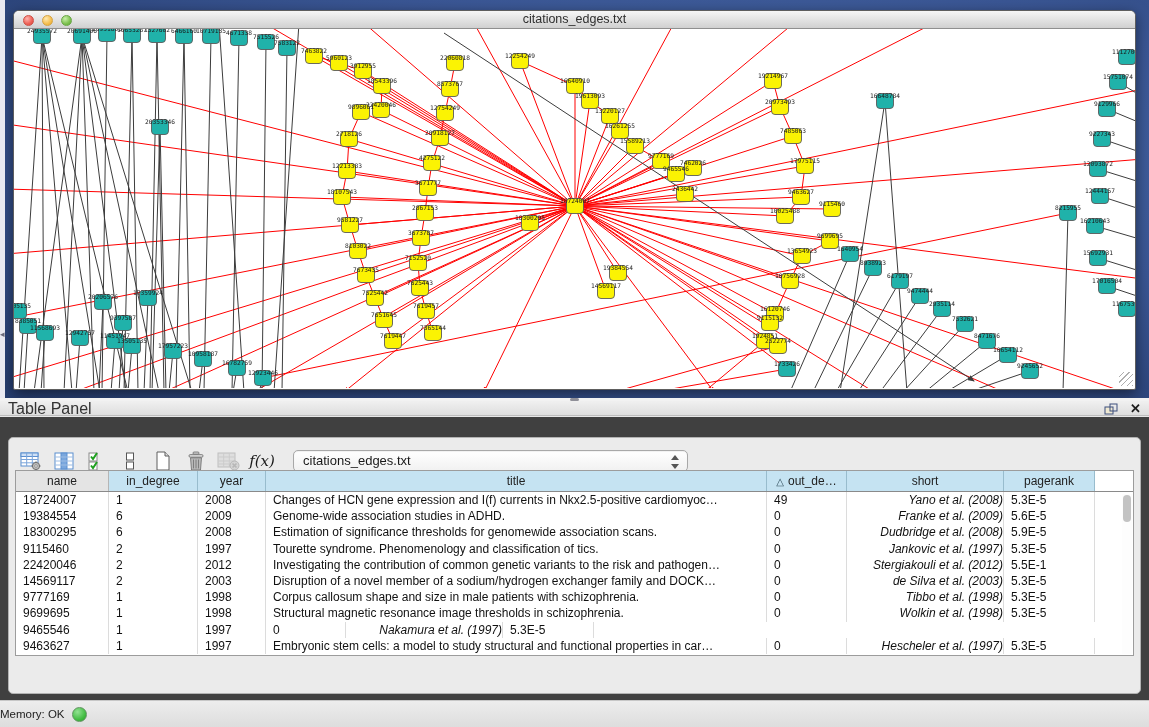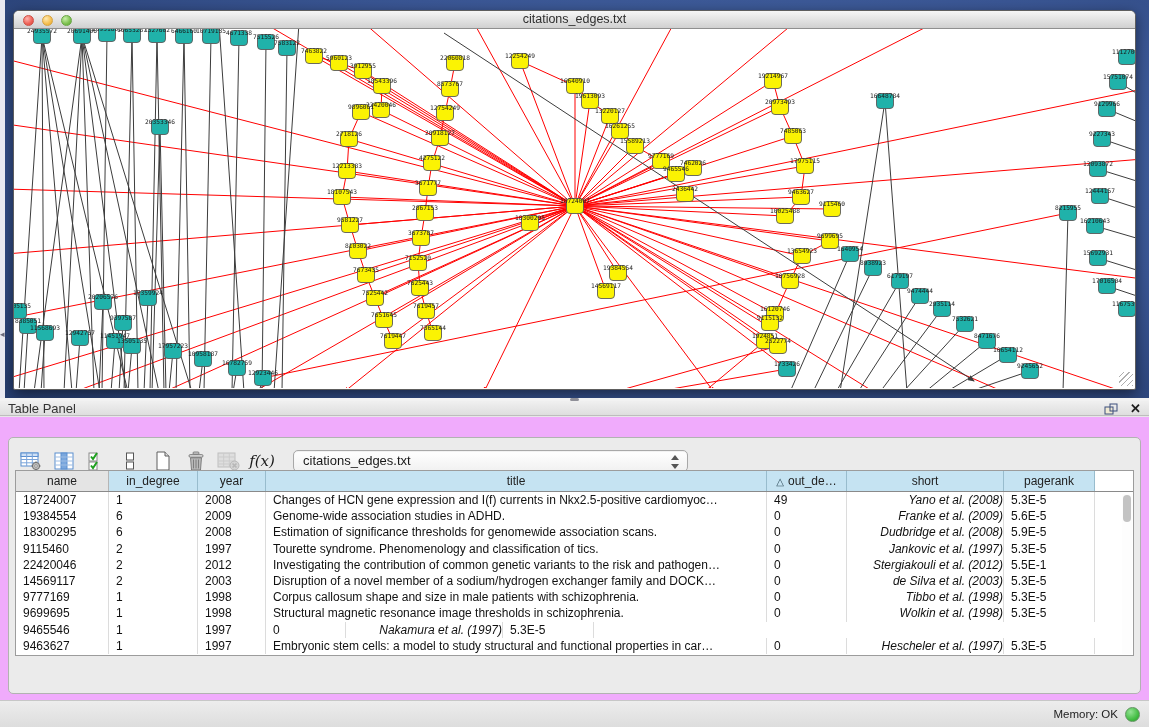--- a/index.html
+++ b/index.html
@@ -27,27 +27,27 @@
   .net-canvas { position:relative; width:1121px; height:359px; background:#ffffff; overflow:hidden; }
   .net-canvas svg { display:block; }
   .resize-grip { position:absolute; right:2px; bottom:2px; width:14px; height:14px;
                  background:repeating-linear-gradient(135deg, transparent 0 3px, #9a9a9a 3px 4px); opacity:.8; }
 
   
   .divider { position:absolute; left:0; top:398px; width:1149px; height:3px; background:#f2f2f2; }
   .divider-handle { position:absolute; left:570px; top:0px; width:9px; height:3px; background:#8f8f98; border-radius:2px; }
   .panel-header { position:absolute; left:0; top:401px; width:1149px; height:15px;
                   background:linear-gradient(#f0f0f0,#dedede); border-bottom:1px solid #bdbdbd; }
-  .panel-title { position:absolute; left:8px; top:0; font-size:13px; line-height:15px; color:#333; }
+  .panel-title { position:absolute; left:8px; top:0; font-size:16px; line-height:15px; color:#333; }
   .panel-hdr-btns { position:absolute; right:8px; top:0px; display:flex; gap:12px; align-items:center; height:15px; }
   .float-btn svg { display:block; }
   .close-btn { font-size:13px; font-weight:bold; color:#1c1c1c; line-height:13px; cursor:default; }
 
   
-  .panel-body { position:absolute; left:0; top:417px; width:1149px; height:283px; background:#f0abfc; }
+  .panel-body { position:absolute; left:0; top:417px; width:1149px; height:283px; background:#404040; }
   .content-box { position:absolute; left:8px; top:20px; width:1133px; height:257px;
                  border:1px solid #b2b2b2; border-radius:5px; background:#ebebeb; }
   .toolbar { position:absolute; left:8px; top:6px; height:34px; display:flex; align-items:center; gap:5px; }
   .tbtn { width:28px; height:28px; display:flex; align-items:center; justify-content:center; border-radius:3px; }
   .tbtn svg { display:block; }
   .fx { font-family:"DejaVu Serif",serif; font-style:italic; font-size:15px; color:#1a1a1a; padding:0 2px; }
   .combo { position:relative; margin-left:12px; width:395px; height:22px; border:1px solid #a8a8a8; border-radius:5px;
            background:linear-gradient(#ffffff,#f1f1f1); box-shadow:inset 0 1px 1px rgba(0,0,0,.06);
            font-size:13px; color:#1a1a1a; line-height:20px; padding-left:9px; }
   .combo-arrows { position:absolute; right:7px; top:3px; width:9px; height:16px; }
@@ -78,21 +78,21 @@
             border:1px solid #8d8d8d; border-radius:5px; overflow:hidden; height:21px;
             background:linear-gradient(#ffffff,#ededed); box-shadow:0 1px 1px rgba(255,255,255,.7); }
   .tabseg { padding:0 13px; font-size:12px; line-height:19px; color:#1b1b1b; border-left:1px solid #b9b9b9; }
   .tabseg:first-child { border-left:none; }
   .tabseg.active { background:linear-gradient(#909090,#747474); color:#f2f2f2; border-left:none; }
   .tabseg.active + .tabseg { border-left:none; }
 
   
   .statusbar { position:absolute; left:0; top:700px; width:1149px; height:27px;
                background:linear-gradient(#ededed,#dddddd); border-top:1px solid #c7c7c7;
-               display:flex; align-items:center; justify-content:flex-end; gap:7px; padding-right:9px; }
+               display:flex; align-items:center; gap:7px; padding-right:9px; }
   .mem-label { font-size:11.5px; color:#222; }
   .mem-dot { width:15px; height:15px; border-radius:50%;
              background:radial-gradient(circle at 35% 30%, #93e293, #3fbb3f 65%, #2f9b2f); border:1px solid #5f945f; }
 </style>
 </head>
 <body>
 
 <div class="app">
 
   <div class="desktop">

